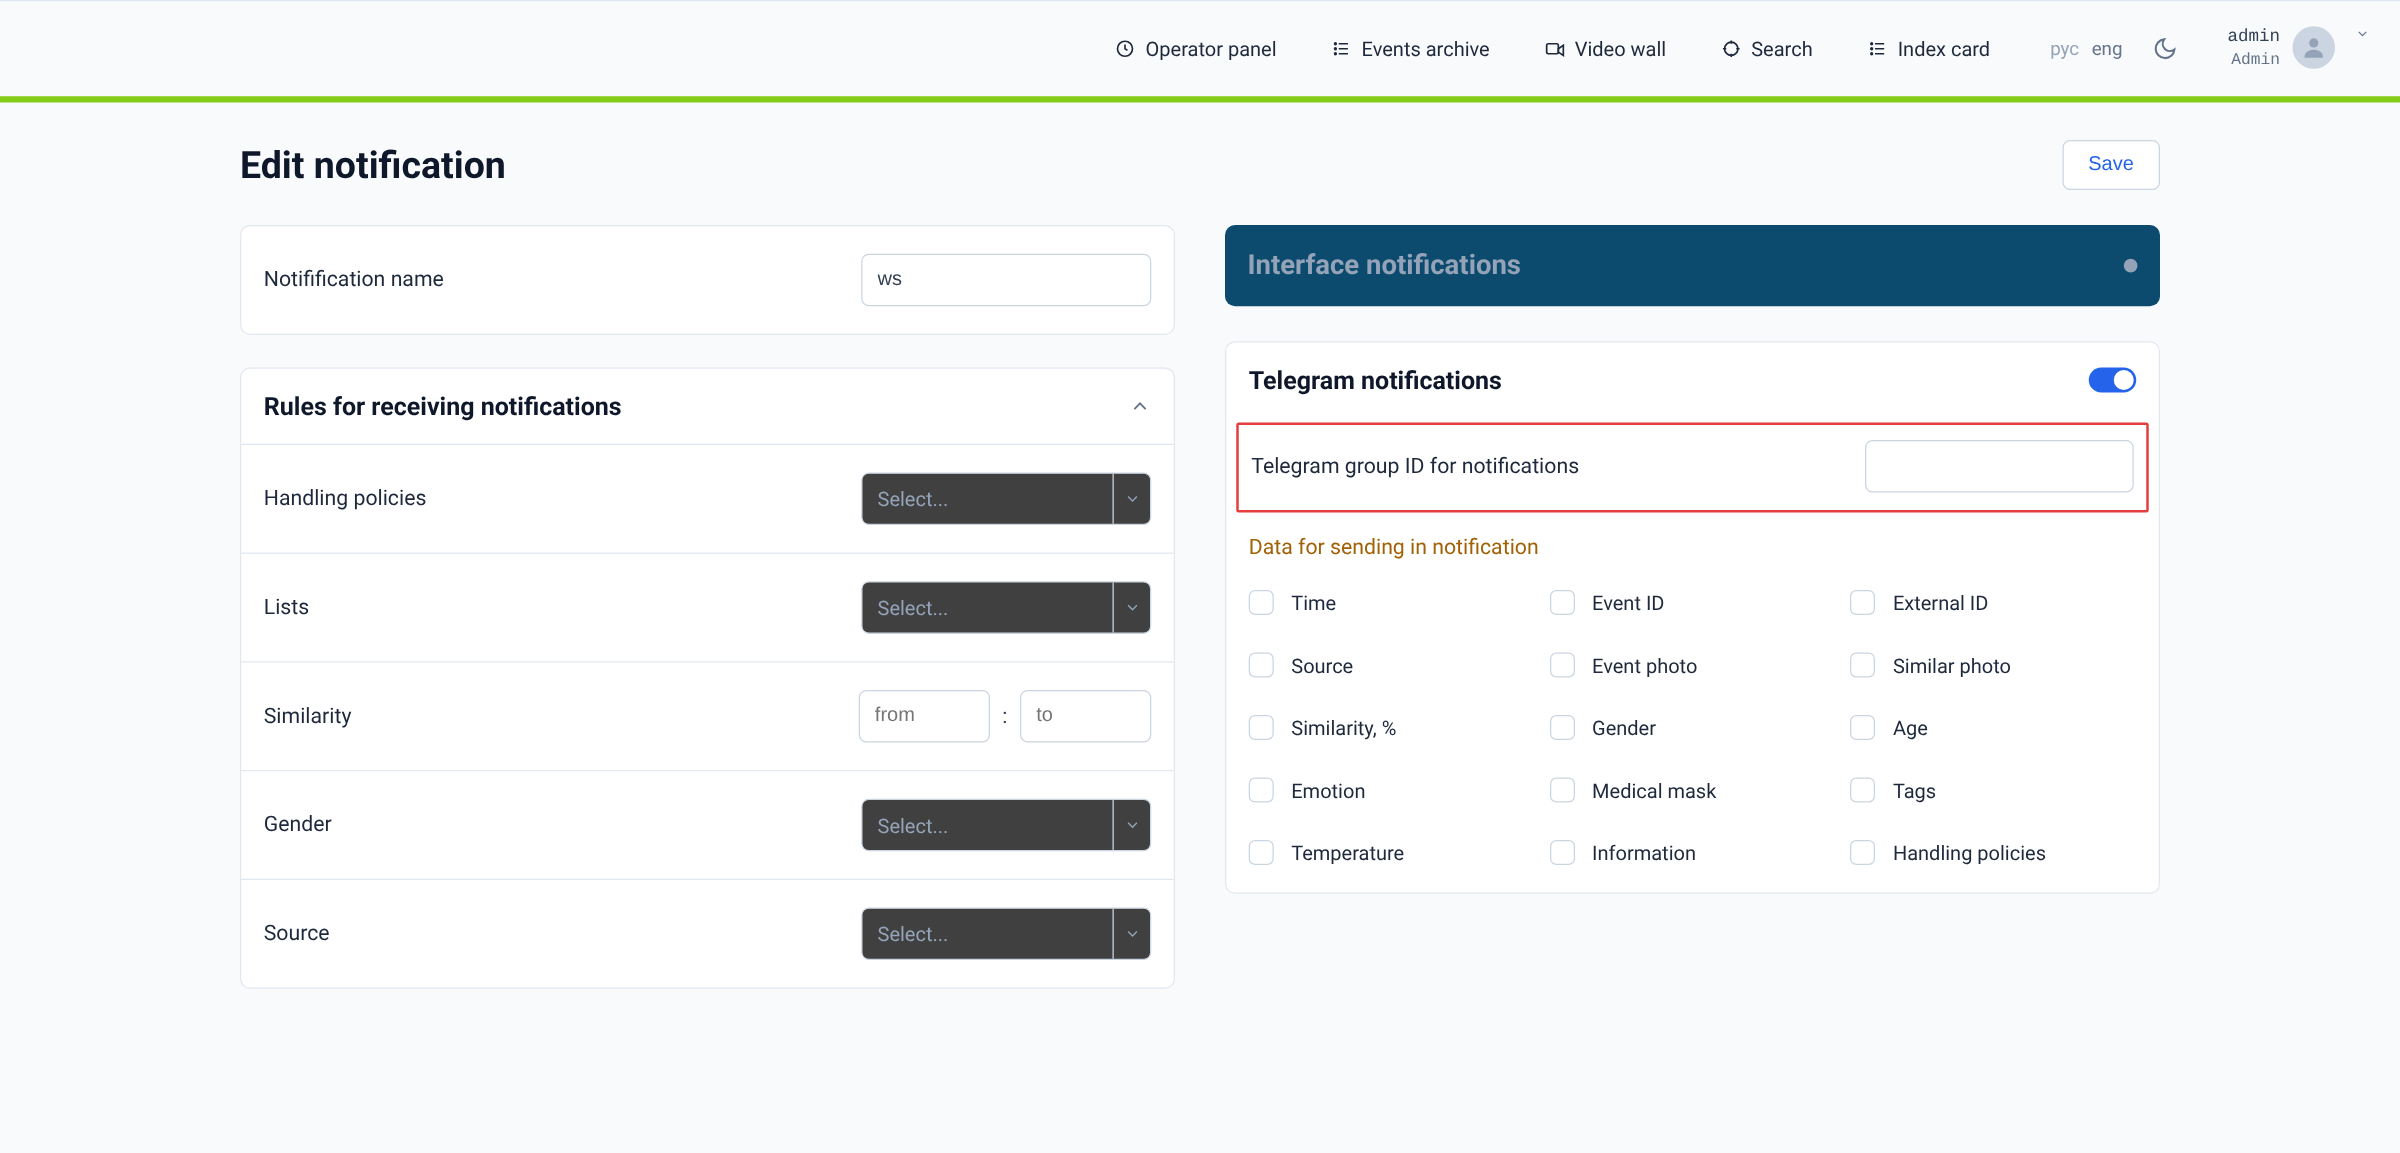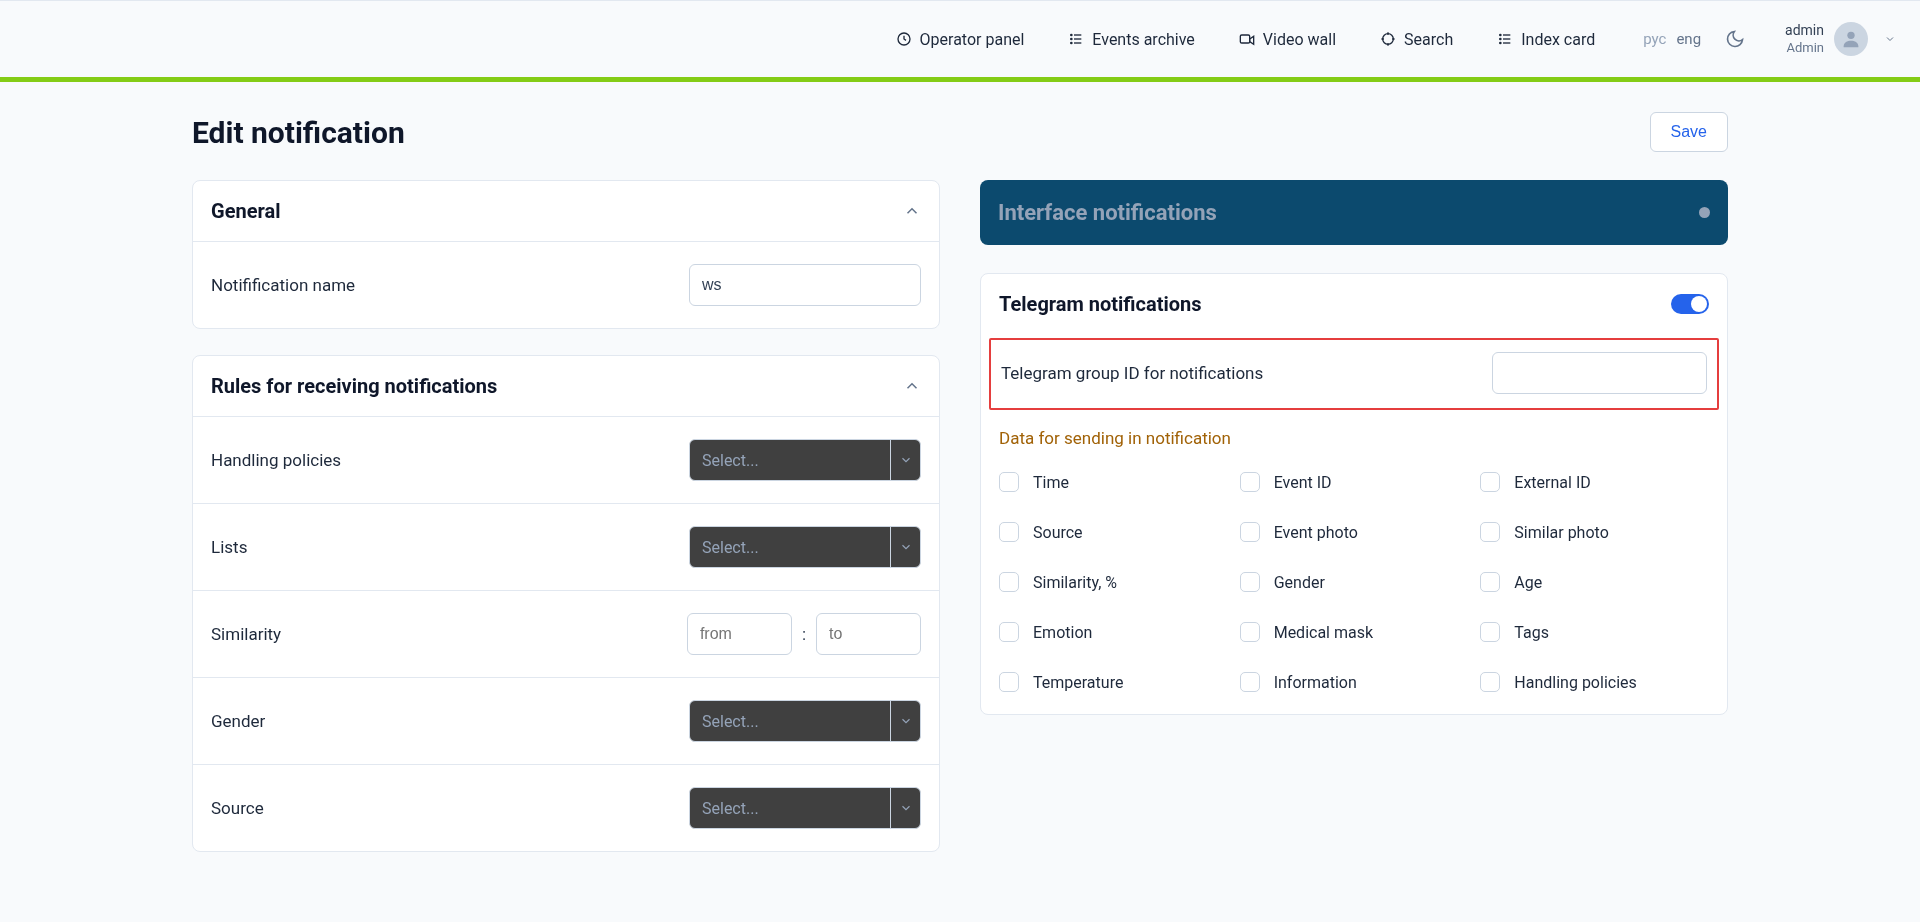--- a/index.html
+++ b/index.html
@@ -48,24 +48,25 @@
     font-size: 15px;
   }
   .lang-active { color: #64748b; }
   .theme-toggle {
     margin-left: 24px;
     color: #64748b;
     cursor: pointer;
   }
   .user-block {
     display: flex;
-    align-items: center;
+    align-items: flex-start;
     gap: 10px;
     margin-left: 40px;
     cursor: pointer;
+    font-family: Liberation Mono, monospace;
   }
   .user-text { text-align: right; line-height: 1.3; }
   .user-login { font-size: 14px; color: #334155; }
   .user-role { font-size: 13px; color: #64748b; }
   .avatar {
     width: 34px; height: 34px; border-radius: 50%;
     background: #cbd5e1;
     display: flex; align-items: center; justify-content: center;
   }
   .chev-down { margin-left: 6px; color: #64748b; }
@@ -338,28 +339,20 @@
   <div class="page-header">
     <h1 class="page-title">Edit notification</h1>
     <button class="btn-save">Save</button>
   </div>
 
   <div class="columns">
 
     <div>
 
       <div class="card">
-        <div class="card-header">
-          <div class="card-title">General</div>
-          <span class="chevron-up-icon">
-            <svg width="18" height="18" viewBox="0 0 24 24" fill="none" stroke="#64748b" stroke-width="2">
-                <polyline points="6 15 12 9 18 15"></polyline>
-              </svg>
-          </span>
-        </div>
         <div class="form-row">
           <div class="form-label">Notifification name</div>
           <input class="input-text" value="ws" style="">
         </div>
       </div>
 
       <div class="card">
         <div class="card-header">
           <div class="card-title">Rules for receiving notifications</div>
           <span class="chevron-up-icon">

